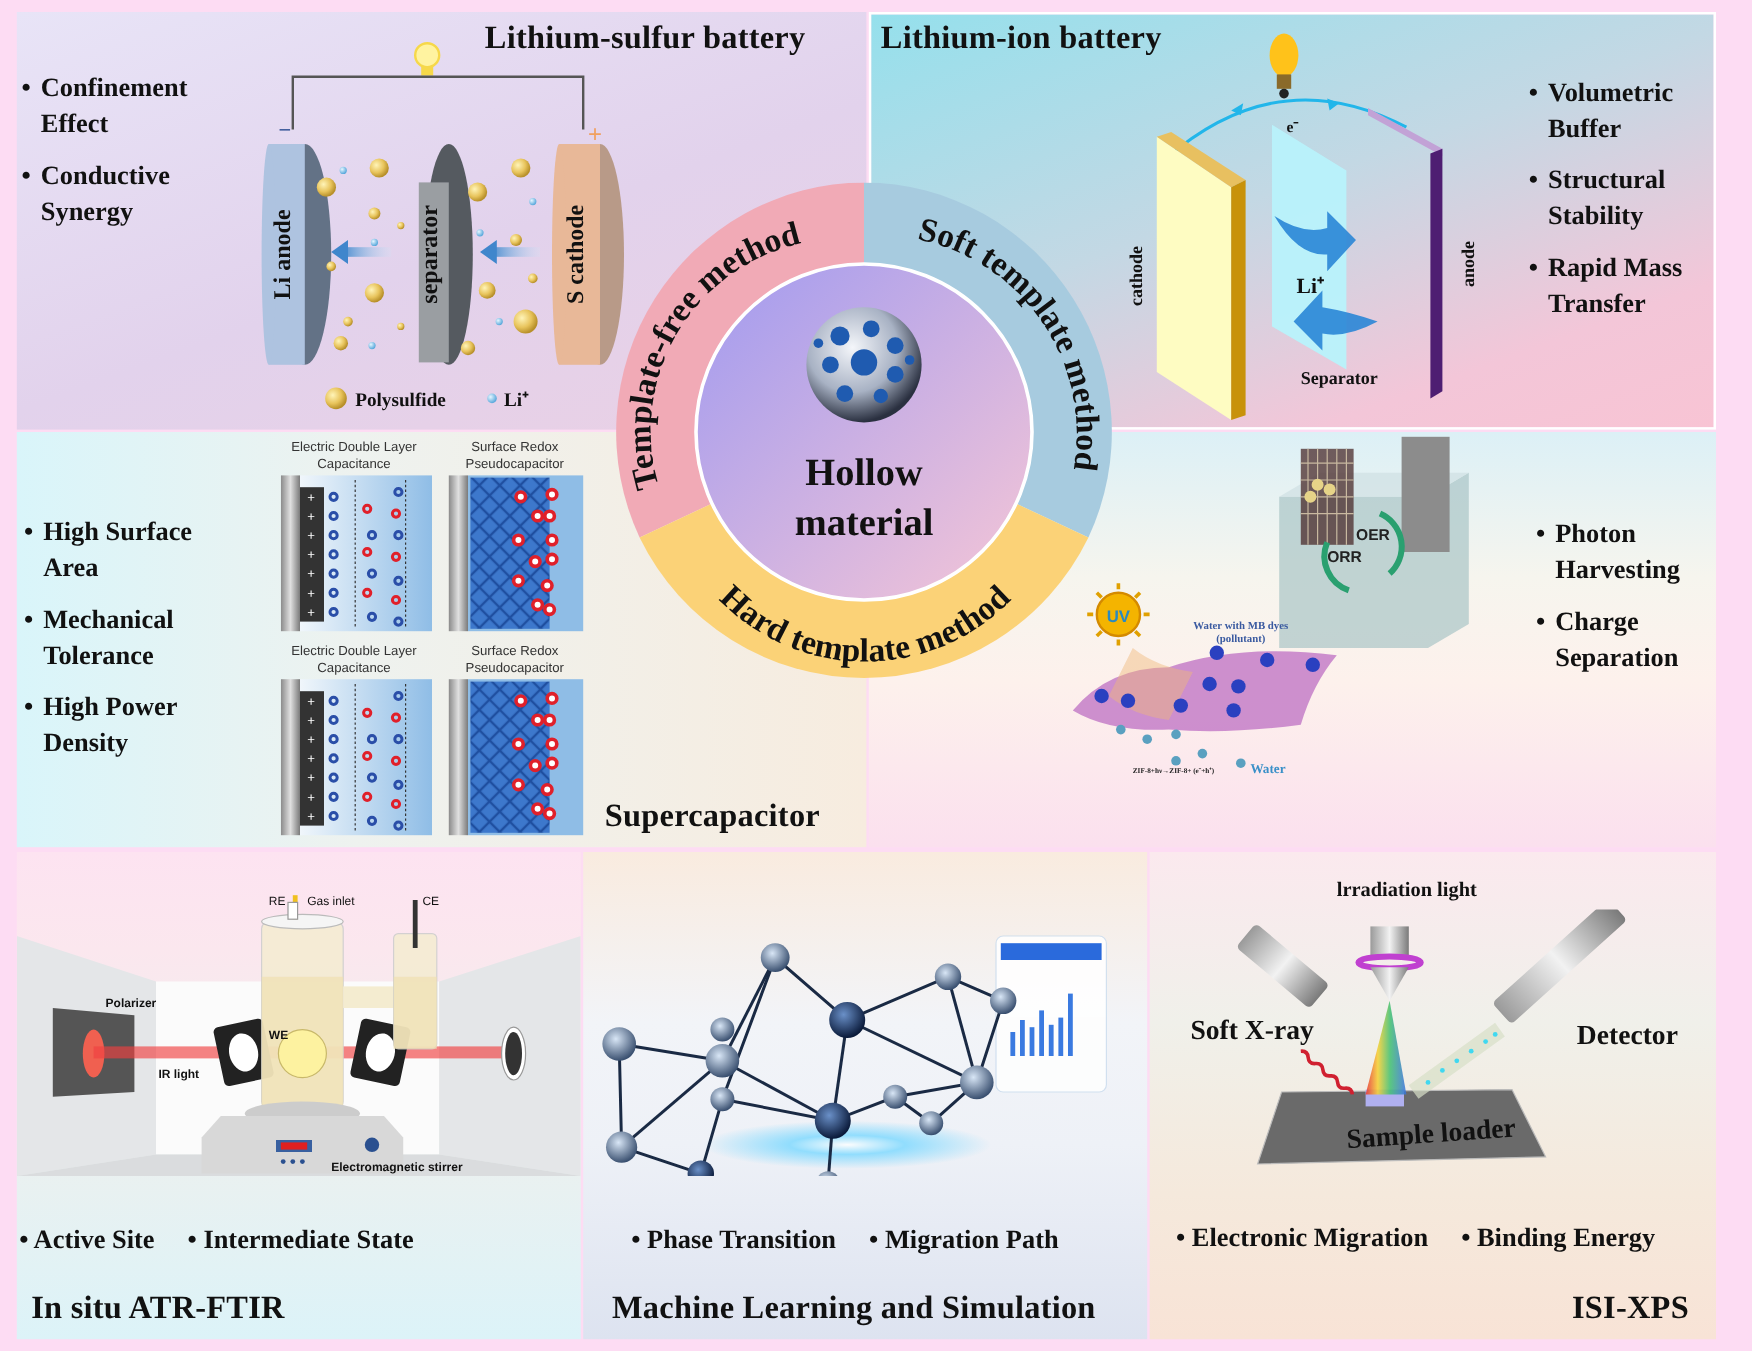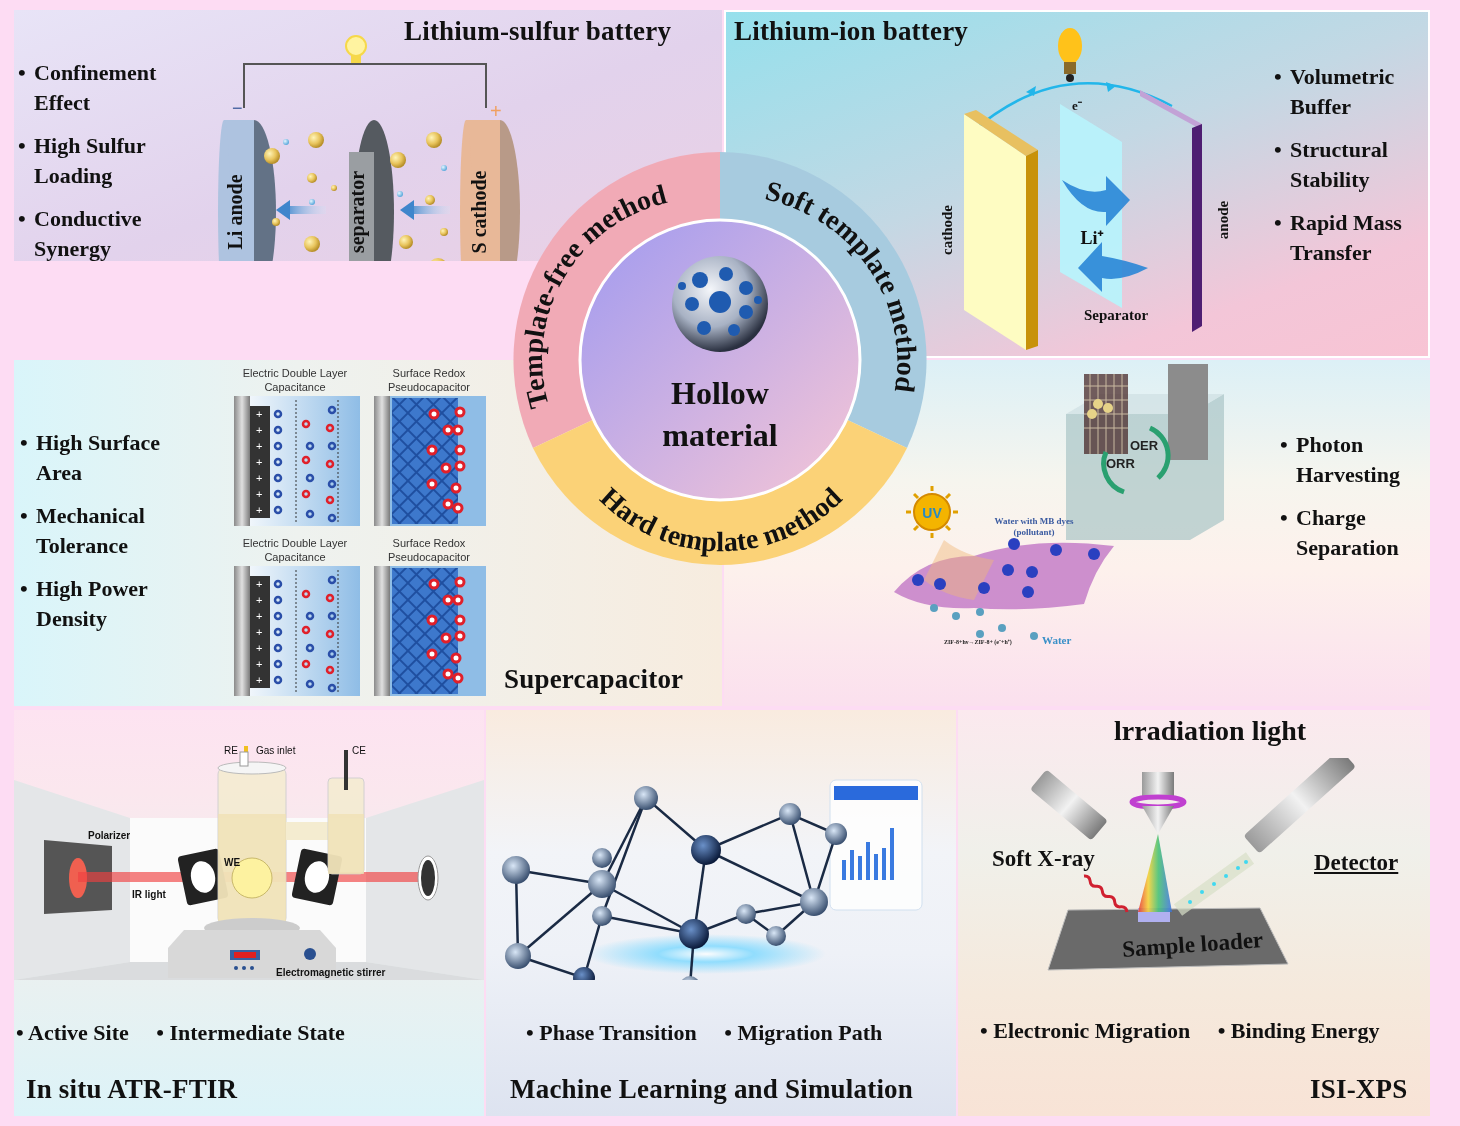--- a/index.html
+++ b/index.html
@@ -1,21 +1,21 @@
 <!DOCTYPE html>
 <html><head>
 <meta charset="utf-8">
 <style>
   * { box-sizing: border-box; margin: 0; padding: 0; }
   html, body { width: 1460px; height: 1126px; overflow: hidden; }
   body { background: #fddcf3; font-family: "Liberation Serif", serif; position: relative; }
   .panel { position: absolute; overflow: hidden; }
 
   
-  #p-lis { left: 14px; top: 10px; width: 708px; height: 251px; background: linear-gradient(160deg, #e8e4f7 0%, #e2d2ec 55%, #ead0e4 100%); }
+  #p-lis { left: 14px; top: 10px; width: 708px; height: 348px; background: linear-gradient(160deg, #e8e4f7 0%, #e2d2ec 55%, #ead0e4 100%); }
   #p-lib { left: 724px; top: 10px; width: 706px; height: 348px; background: linear-gradient(160deg, #95e0ec 0%, #c3d8e4 45%, #f3c6d8 80%, #f8c4d4 100%); border: 2px solid #fff; }
   #p-sc  { left: 14px; top: 360px; width: 708px; height: 346px; background: linear-gradient(90deg, #d9f5fa 0%, #eef2ef 40%, #f7ecdf 100%); }
   #p-pc  { left: 724px; top: 360px; width: 706px; height: 346px; background: linear-gradient(180deg, #dcf0f6 0%, #f6f5ee 35%, #fdf1ec 60%, #fbe0ee 100%); }
   #p-ftir { left: 14px; top: 710px; width: 470px; height: 406px; background: linear-gradient(180deg, #fde3f1 0%, #fbe7ee 20%, #eef0ee 55%, #dcf3f8 100%); }
   #p-ml  { left: 486px; top: 710px; width: 470px; height: 406px; background: linear-gradient(180deg, #f9ebdf 0%, #f2f4f8 35%, #eef1f7 60%, #dde3f0 100%); }
   #p-xps { left: 958px; top: 710px; width: 472px; height: 406px; background: linear-gradient(180deg, #fbe9ee 0%, #f0f0ea 35%, #f5e9dc 70%, #f8e3d6 100%); }
 
   .title { position: absolute; font-size: 27px; font-weight: bold; color: #111; white-space: nowrap; letter-spacing: 0.2px; }
   .bullets { position: absolute; font-size: 22px; font-weight: bold; color: #111; line-height: 30px; }
   .bullets .item { position: relative; padding-left: 16px; margin-bottom: 13px; }
@@ -31,24 +31,20 @@
 </style>
 </head>
 <body>
 
 <div class="panel" id="p-lis">
   <div class="title" style="left:390px; top:6px;">Lithium-sulfur battery</div>
   <div class="bullets" style="left:4px; top:48px;">
     <div class="item">
         <span>Confinement</span>
         <span>Effect</span>
-      </div>
-    <div class="item">
-        <span>High Sulfur</span>
-        <span>Loading</span>
       </div>
     <div class="item">
         <span>Conductive</span>
         <span>Synergy</span>
       </div>
   </div>
   <svg style="position:absolute; left:190px; top:12px;" width="320" height="330">
     <defs>
       <radialGradient id="gold" cx="35%" cy="35%" r="65%">
           <stop offset="0" stop-color="#fff4b8"></stop>
@@ -575,23 +571,23 @@
     </g>
   </svg>
   <div class="inline-bullets" style="left:40px; top:310px;">
     <span class="item">• <span>Phase Transition</span></span>
     <span class="item">• <span>Migration Path</span></span>
   </div>
   <div class="title" style="left:24px; top:364px;">Machine Learning and Simulation</div>
 </div>
 
 <div class="panel" id="p-xps">
-  <div class="lbl" style="left:156px; top:5px; font-size:28px;">lrradiation light</div>
+  <div class="lbl" style="left:156px; top:22px; font-size:17px;">lrradiation light</div>
   <div class="lbl" style="left:34px; top:136px; font-size:23px;">Soft X-ray</div>
-  <div class="lbl" style="left:356px; top:140px; font-size:23px;text-decoration:underline;">Detector</div>
+  <div class="lbl" style="left:356px; top:140px; font-size:23px;">Detector</div>
   <svg style="position:absolute; left:60px; top:48px;" width="400" height="220">
     <defs>
       <linearGradient id="metal" x1="0" x2="1">
           <stop offset="0" stop-color="#9a9a9a"></stop>
           <stop offset="0.5" stop-color="#f2f2f2"></stop>
           <stop offset="1" stop-color="#7a7a7a"></stop>
         </linearGradient>
       <linearGradient id="rainbow" x1="0" x2="1">
           <stop offset="0" stop-color="#e83030"></stop>
           <stop offset="0.3" stop-color="#f6d030"></stop>

